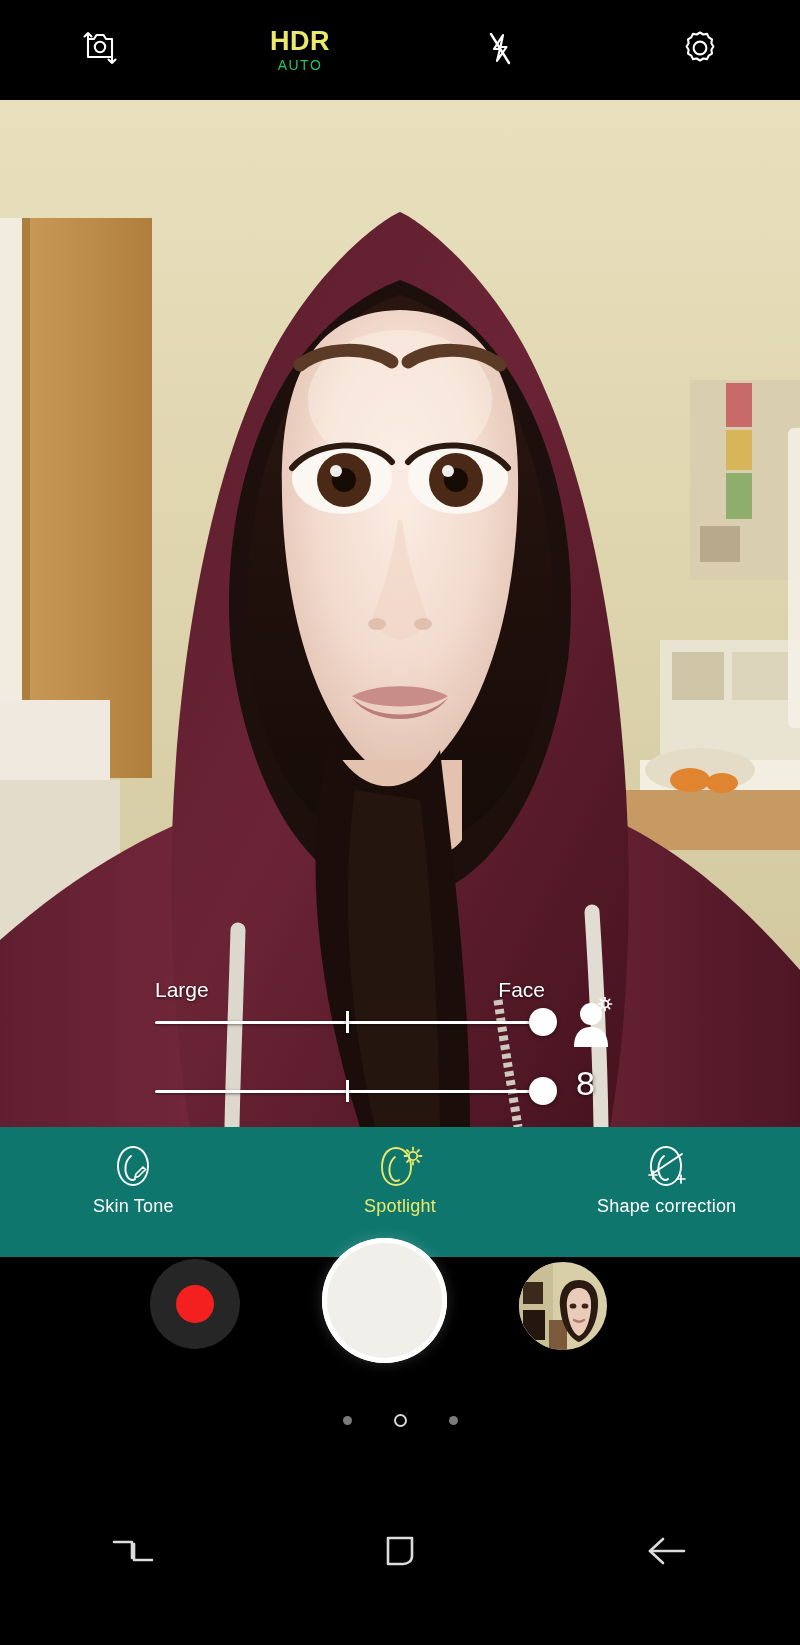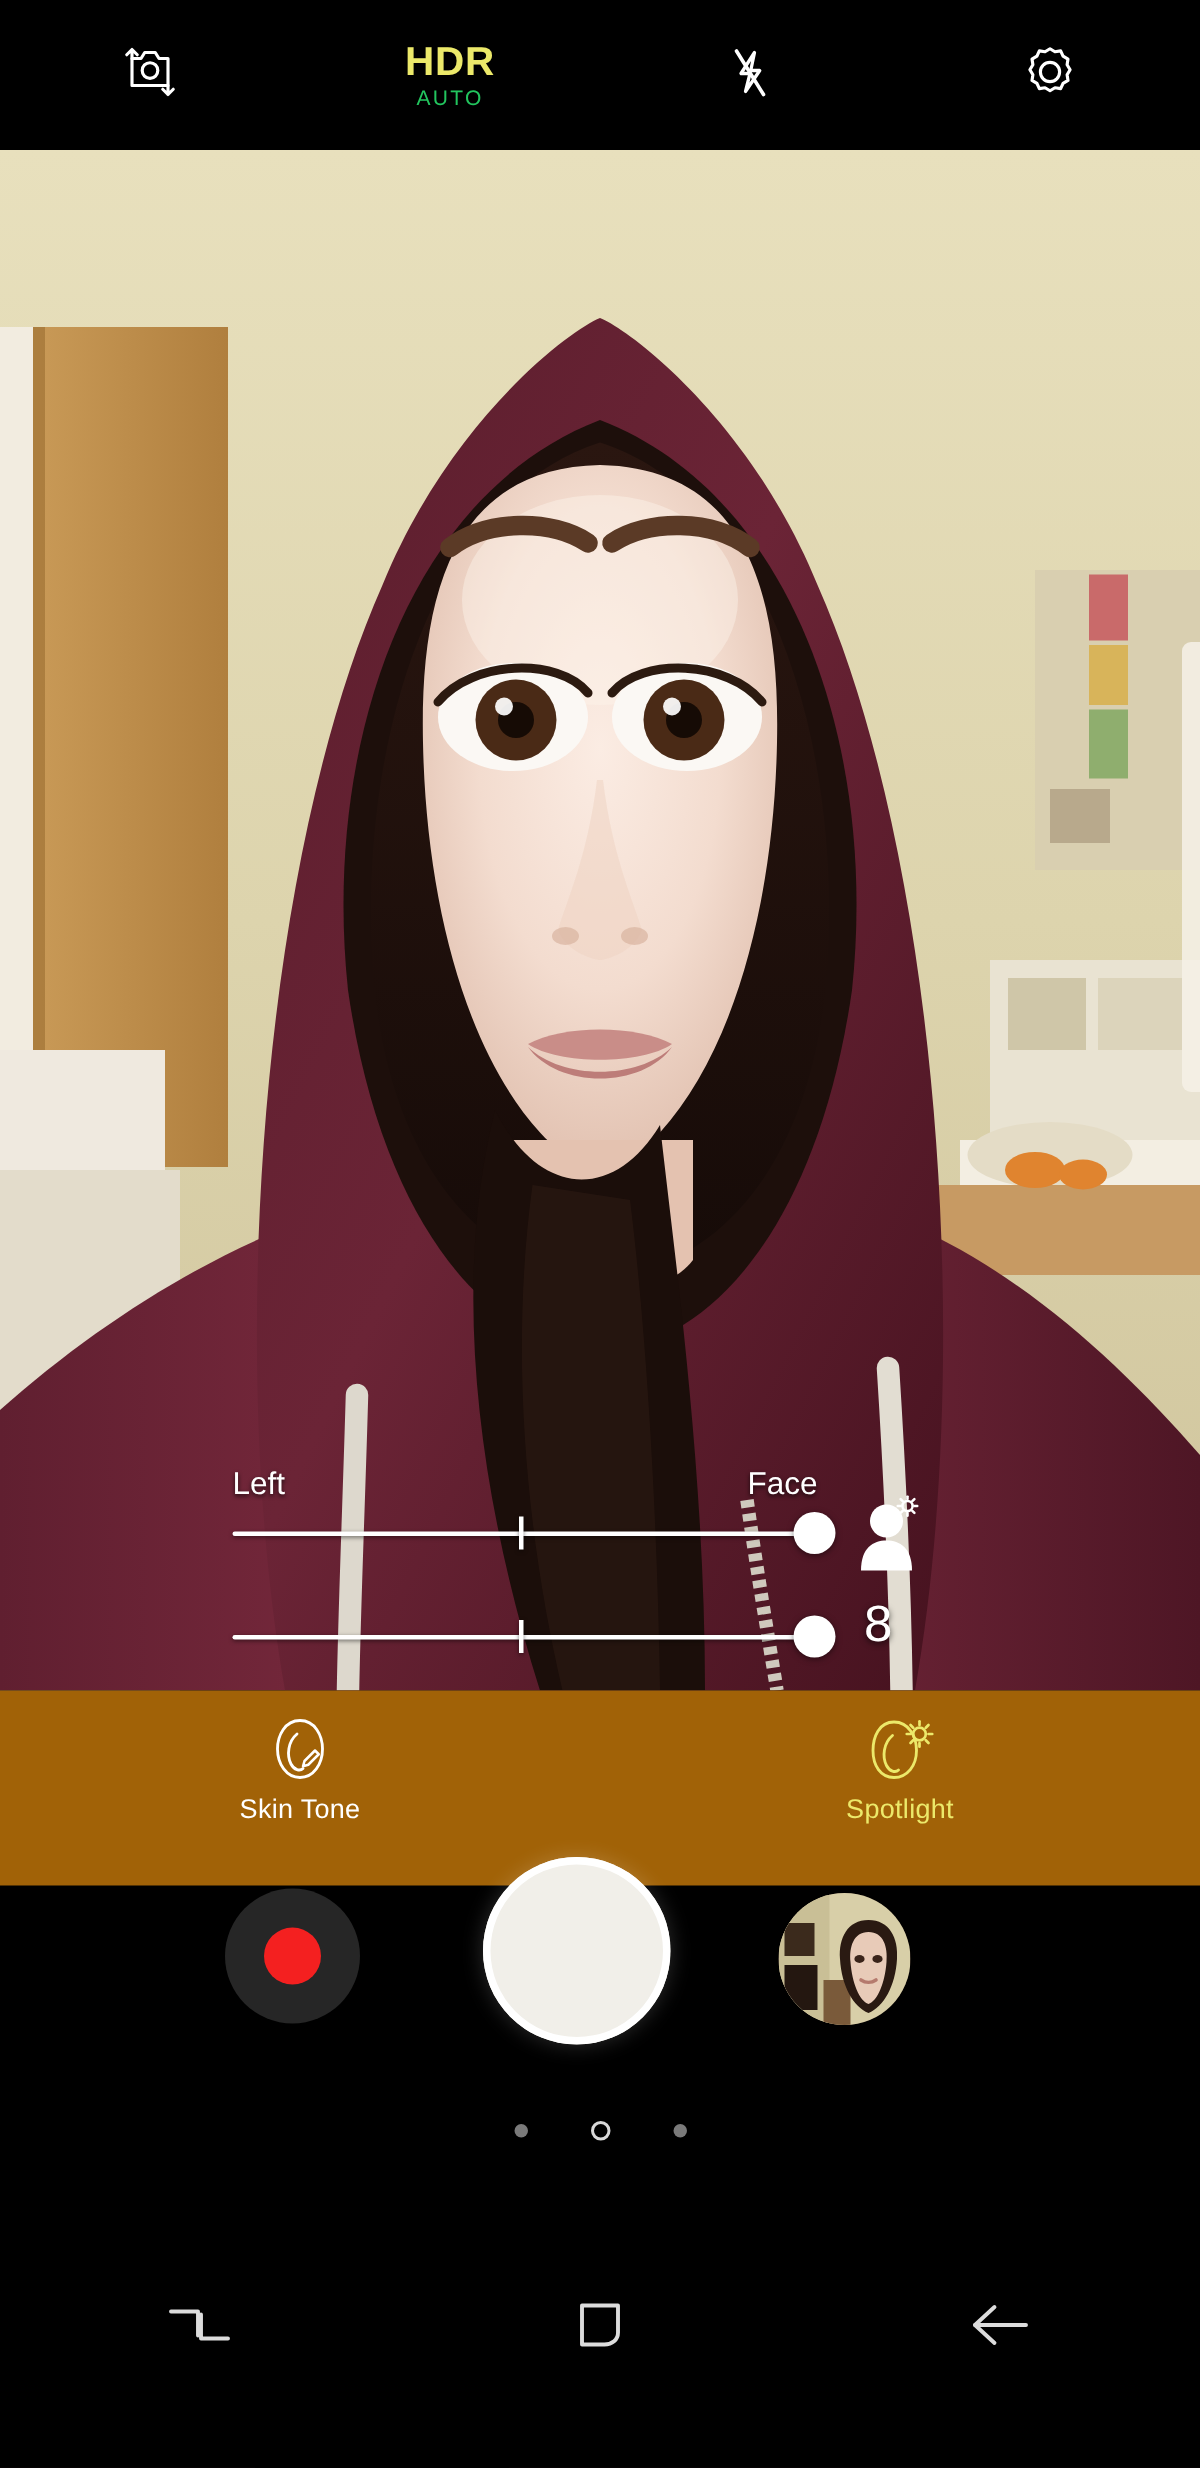--- a/index.html
+++ b/index.html
@@ -64,21 +64,21 @@
 
   .person-ic { position:absolute; left:572px; top:897px; }
   .slider-value {
     position:absolute; left:576px; top:966px; color:#fff; font-size:34px;
     text-shadow:0 1px 4px rgba(0,0,0,.7); line-height:1;
   }
 
   
   .beauty {
     position:absolute; left:0; top:1127px; width:800px; height:130px;
-    background:#a16207; display:flex; align-items:flex-start;
+    background:#0f766e; display:flex; align-items:flex-start;
   }
   .beauty-item {
     flex:1; display:flex; flex-direction:column; align-items:center;
     padding-top:17px;
   }
   .beauty-icon { height:44px; display:flex; align-items:center; justify-content:center; }
   .beauty-label {
     margin-top:8px; font-size:18px; color:#fff; text-align:center;
     line-height:1.15; letter-spacing:.2px;
   }
@@ -273,21 +273,21 @@
       <path d="M592 812 C 597 890 600 960 601 1027" fill="none" stroke="#e2ddd2" stroke-width="15" stroke-linecap="round"></path>
 
       <path d="M498 900 C 505 950 512 990 518 1027" fill="none" stroke="#cfc9bd" stroke-width="9" stroke-dasharray="5 4"></path>
     </svg>
 
     <div class="vf-handle"></div>
 
     <div class="slider-layer">
 
       <div class="slider-labels">
-        <span>Left</span>
+        <span>Large</span>
         <span>Face</span>
       </div>
 
       <div class="track t1"></div>
       <div class="tickmark k1"></div>
       <div class="knob k1"></div>
 
       <div class="track t2"></div>
       <div class="tickmark k2"></div>
       <div class="knob k2"></div>
@@ -343,20 +343,36 @@
             <line x1="42" y1="6" x2="40.2" y2="7.8"></line>
             <line x1="31.8" y1="16.2" x2="30" y2="18"></line>
           </g>
         </svg>
       </span>
       <span class="beauty-label">Spotlight</span>
     </div>
 
 
 
+    <div class="beauty-item">
+      <span class="beauty-icon">
+        <svg width="46" height="44" viewBox="0 0 46 44">
+          <path d="M22 3 C 32 3 37 13 37 22 C 37 32 31 41 22 41 C 13 41 7 32 7 22 C 7 13 12 3 22 3 Z" fill="none" stroke="#fff" stroke-width="1.9"></path>
+          <path d="M20 12 C 14 17 13 26 16 32 C 18 36 22 37 24 35" fill="none" stroke="#fff" stroke-width="1.9" stroke-linecap="round"></path>
+          <line x1="8" y1="30" x2="38" y2="10" stroke="#fff" stroke-width="1.9" stroke-linecap="round"></line>
+          <g stroke="#fff" stroke-width="1.7" stroke-linecap="round">
+            <line x1="5" y1="31" x2="13" y2="31"></line>
+            <line x1="9" y1="27" x2="9" y2="35"></line>
+            <line x1="33" y1="35" x2="41" y2="35"></line>
+            <line x1="37" y1="31" x2="37" y2="39"></line>
+          </g>
+        </svg>
+      </span>
+      <span class="beauty-label">Shape correction</span>
+    </div>
 
   </div>
 
   <div class="capture-row">
 
     <div class="record-btn">
       <span class="record-dot"></span>
     </div>
 
     <div class="shutter-btn">

